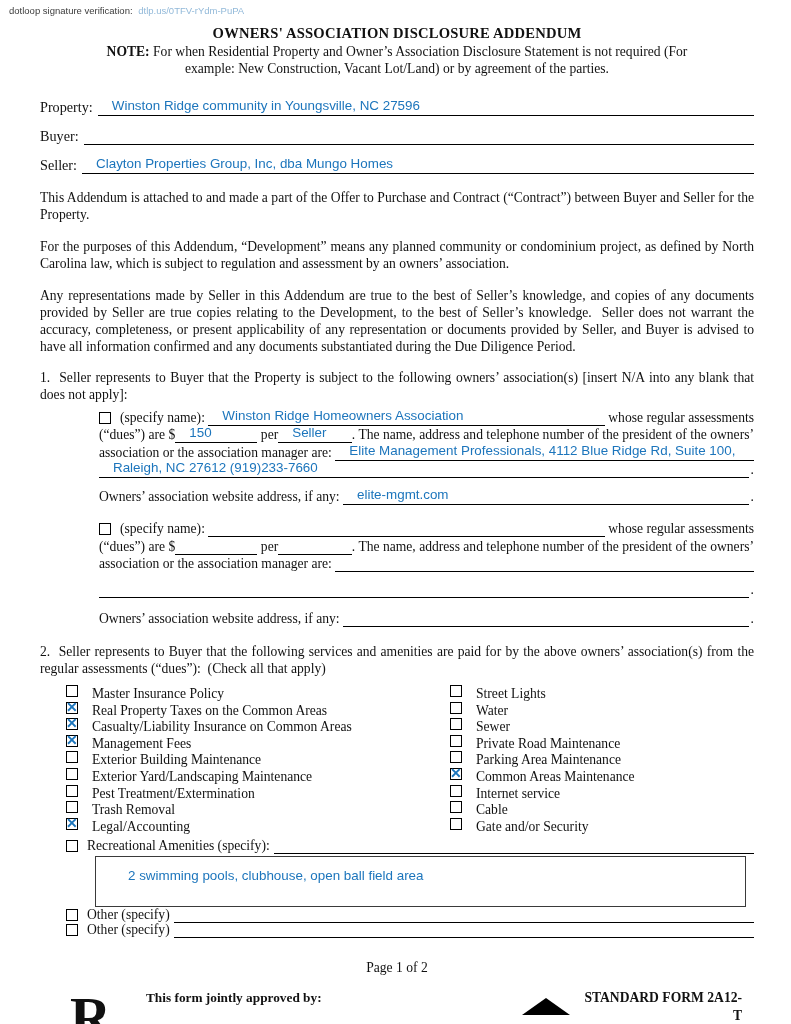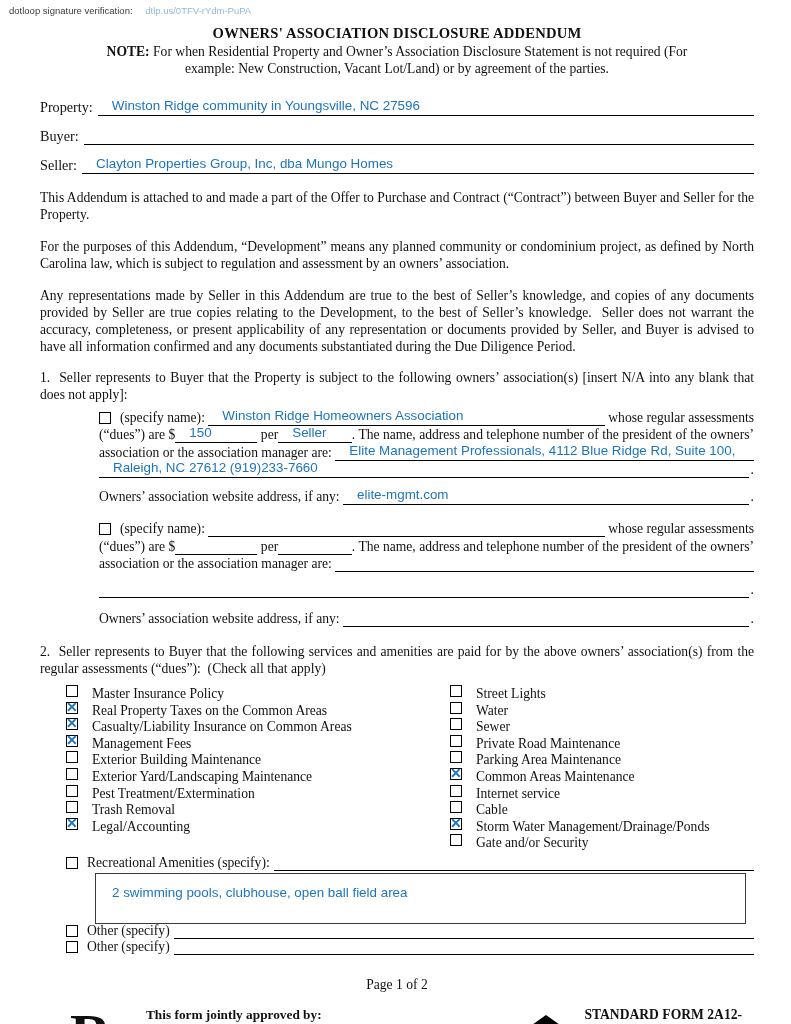--- a/index.html
+++ b/index.html
@@ -4,21 +4,21 @@
 <style>
   :root { --blue:#1c75bc; --ink:#111; }
   * { box-sizing:border-box; }
   html,body { margin:0; padding:0; background:#fff; }
   .page { width:791px; height:1024px; margin:0 auto; background:#fff; color:var(--ink);
           font-family:"Liberation Serif", serif; overflow:hidden; position:relative; }
   .content { padding:0 37px 0 40px; font-size:13.6px; line-height:17px; }
 
   
   .dotloop-bar { padding:5px 0 0 9px; font-family:"Liberation Sans",sans-serif; font-size:9.5px; color:#3c3c3c; }
-  .dotloop-bar a { color:#92b9d9; text-decoration:none; margin-left:10px; cursor:pointer; }
+  .dotloop-bar a { color:#92b9d9; text-decoration:none; margin-left:3px; cursor:pointer; }
 
   .title { text-align:center; font-weight:bold; font-size:14.6px; margin-top:9px; letter-spacing:.2px; }
   .note { width:612px; margin:1px auto 0; text-align:center; }
   .note b { font-weight:bold; }
 
   
   .parties { margin-top:10px; }
   .party-row { display:flex; align-items:flex-end; height:29px; }
   .party-label { font-size:14.2px; padding-right:5px; }
   .blank { border-bottom:1.1px solid #000; min-height:15px; display:flex; align-items:flex-end; }
@@ -44,21 +44,21 @@
 
   
   .services { display:flex; margin-left:26px; margin-top:8px; }
   .svc-col { width:384px; }
   .svc-col.right { flex:1; width:auto; }
   .svc-row { display:flex; align-items:flex-start; height:16.6px; }
   .svc-row .checkbox { margin:0 14px 0 0; }
 
   .rec-line { margin-left:26px; margin-top:3px; display:flex; align-items:flex-end; height:17px; }
   .rec-line .lab { padding-right:4px; }
-  .rec-box { margin:2px 8px 0 55px; border:1.2px solid #3a3a3a; height:51px; padding:10px 8px 0 16px; }
+  .rec-box { margin:2px 8px 0 55px; border:1.2px solid #3a3a3a; height:51px; padding:10px 8px 0 32px; }
   .other-line { margin-left:26px; display:flex; align-items:flex-end; height:15.5px; }
   .other-line .lab { padding-right:4px; }
 
   .pagenum { text-align:center; margin-top:21px; }
 
   
   .footer { display:flex; margin-top:13px; padding-left:5px; }
   .realtor { width:88px; text-align:center; padding-top:2px; }
   .r-glyph { font-size:57px; font-weight:bold; line-height:54px; letter-spacing:-3px; }
   .approved { margin-left:13px; width:348px; font-weight:bold; font-size:13.3px; line-height:17px; }
@@ -276,24 +276,20 @@
           <div class="svc-row">
             <span class="checkbox"></span>
             <span>Internet service</span>
           </div>
 
           <div class="svc-row">
             <span class="checkbox"></span>
             <span>Cable</span>
           </div>
 
-          <div class="svc-row">
-            <span class="checkbox checked"></span>
-            <span>Storm Water Management/Drainage/Ponds</span>
-          </div>
 
           <div class="svc-row">
             <span class="checkbox"></span>
             <span>Gate and/or Security</span>
           </div>
         </div>
     </div>
 
     <div class="rec-line">
       <span class="checkbox"></span>

